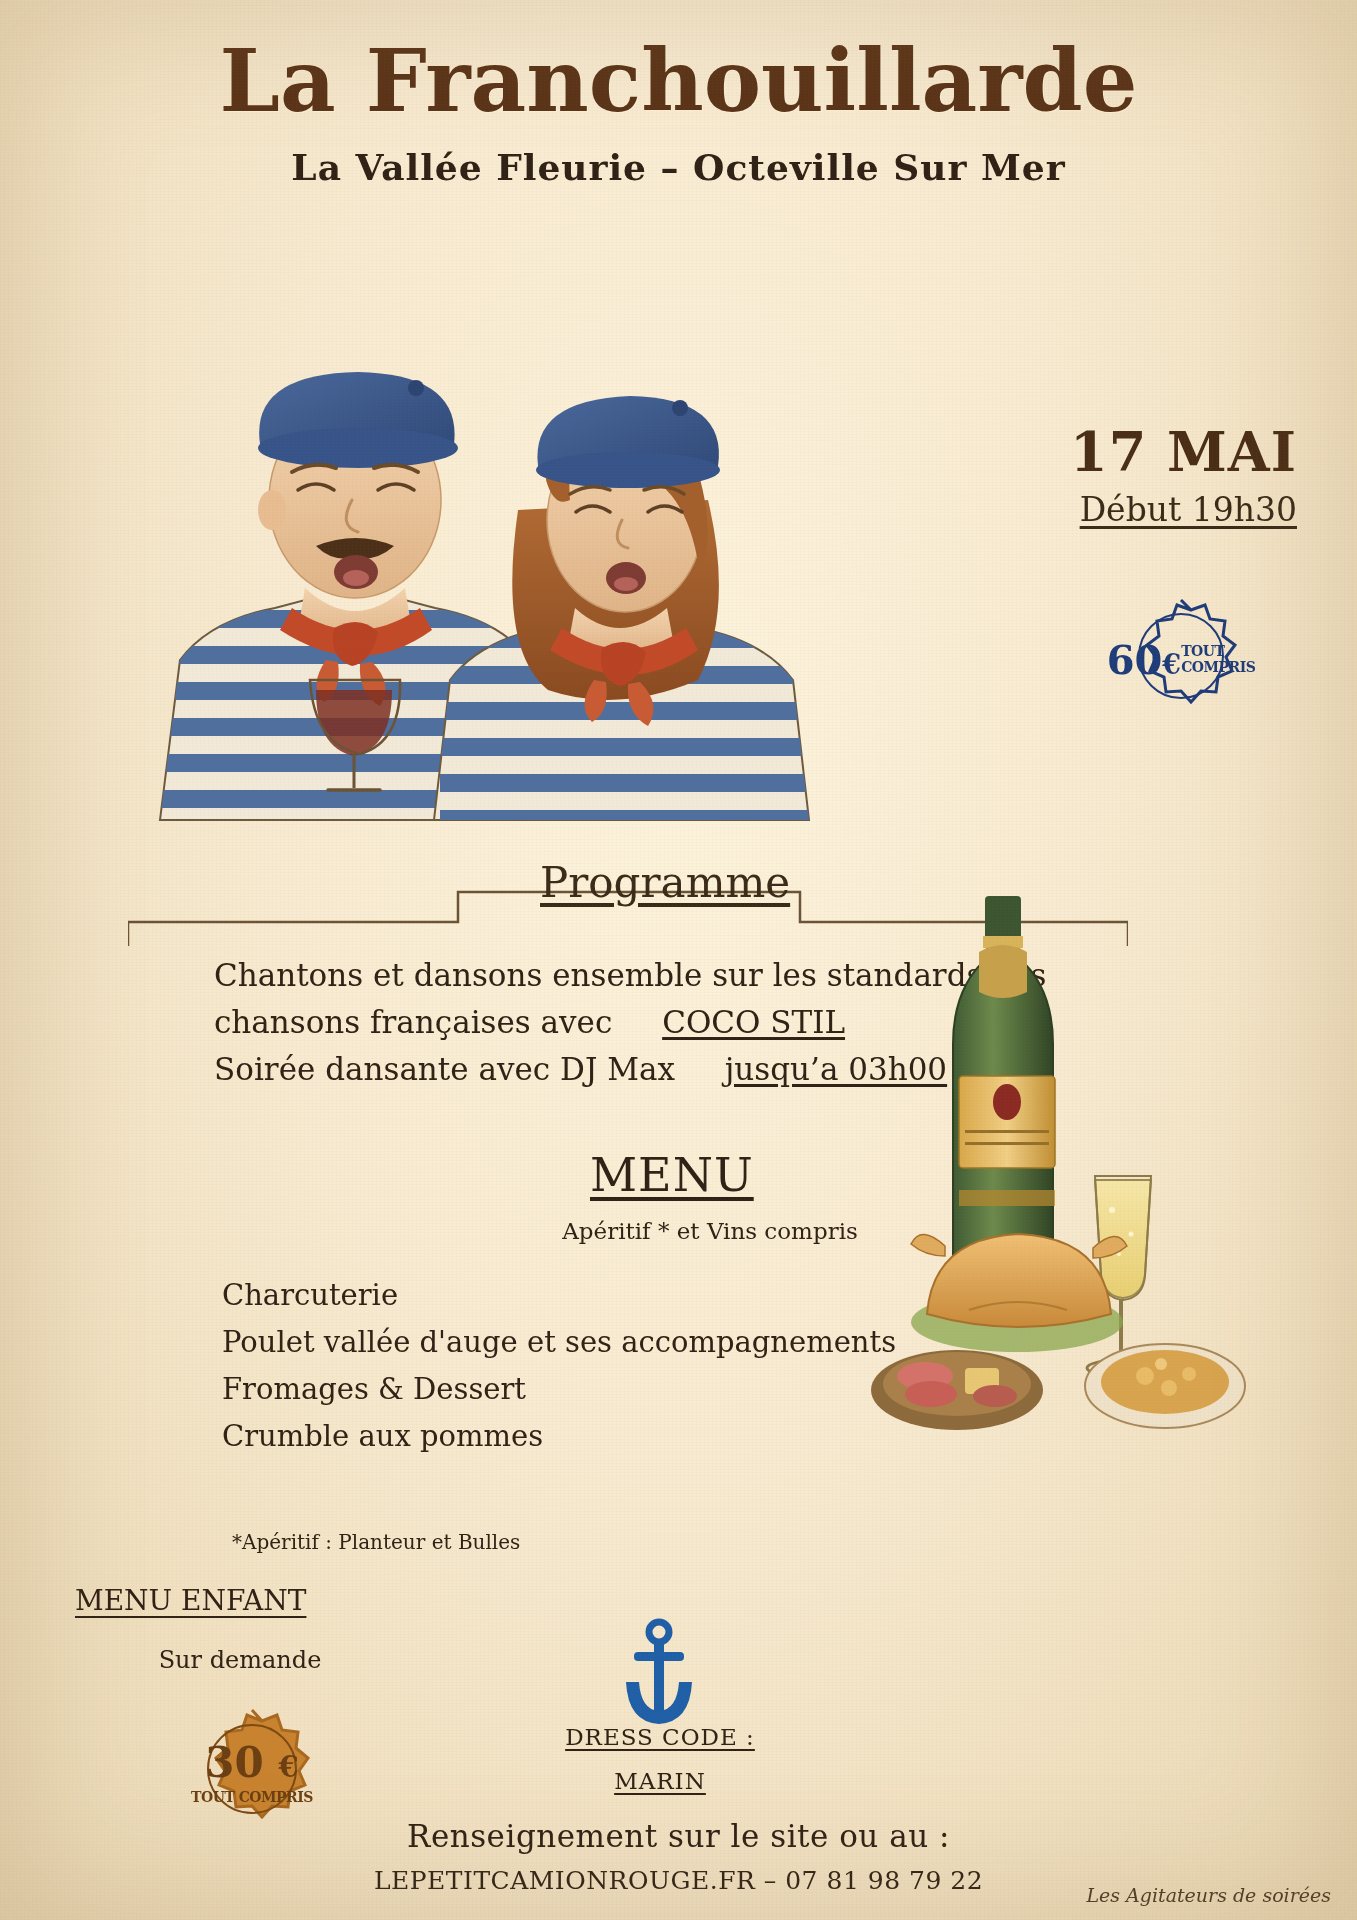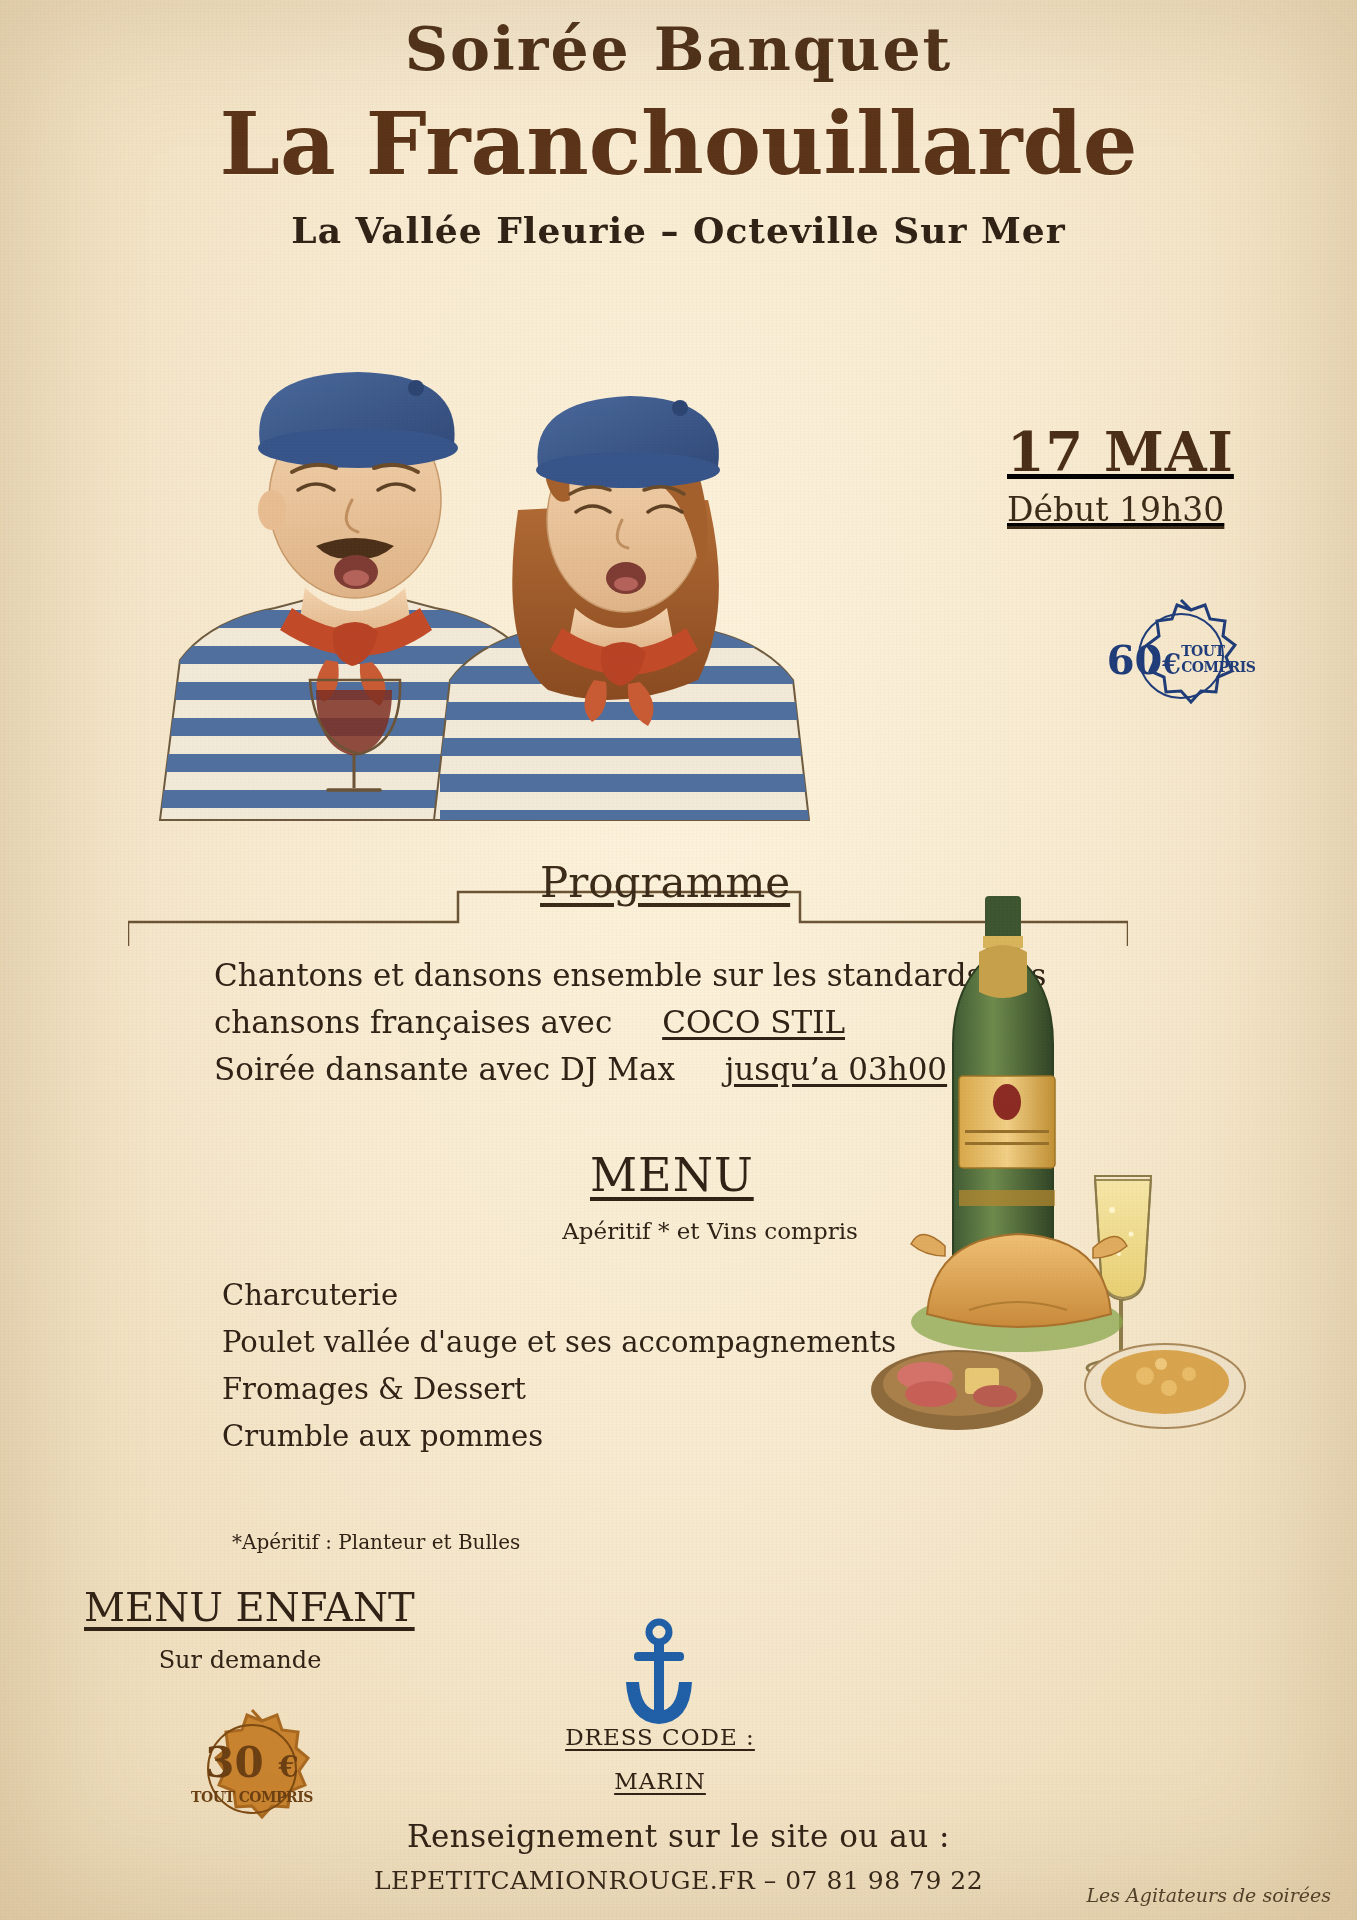--- a/index.html
+++ b/index.html
@@ -72,23 +72,22 @@
     letter-spacing: 1px;
     color: #2f2115;
     margin-top: 22px;
   }
 
   
   .date-block {
     position: absolute;
     top: 420px;
     right: 60px;
-    text-align: left;
+    text-align: right;
     width: 290px;
-    text-decoration: underline;
   }
   .date-main {
     font-family: "DejaVu Serif", serif;
     font-weight: bold;
     font-size: 54px;
     color: #4a2d16;
     letter-spacing: 1px;
   }
   .date-sub {
     font-family: "DejaVu Serif", serif;
@@ -207,24 +206,24 @@
     left: 232px;
     top: 1530px;
     font-family: "DejaVu Serif", serif;
     font-size: 20px;
     color: #2f2115;
   }
 
   
   .child-title {
     position: absolute;
-    left: 84px;
+    left: 75px;
     top: 1584px;
     font-family: "DejaVu Serif", serif;
-    font-size: 40px;
+    font-size: 28px;
     color: #2f2115;
     text-decoration: underline;
     text-underline-offset: 6px;
   }
   .child-sub {
     position: absolute;
     left: 130px;
     top: 1646px;
     width: 220px;
     text-align: center;
@@ -325,21 +324,20 @@
     width: 470px;
     height: 560px;
   }
 </style>
 </head>
 <body>
 
 <div class="poster">
 
   <div class="title-block">
-    <div class="title-line1">Soirée Banquet</div>
     <div class="title-line2">La Franchouillarde</div>
     <div class="subtitle">La Vallée Fleurie – Octeville Sur Mer</div>
   </div>
 
   <svg class="couple" viewBox="0 0 700 470">
     <defs>
       <linearGradient id="skin" x1="0" y1="0" x2="0" y2="1">
         <stop offset="0%" stop-color="#f3d3ae"></stop>
         <stop offset="100%" stop-color="#e0b488"></stop>
       </linearGradient>

